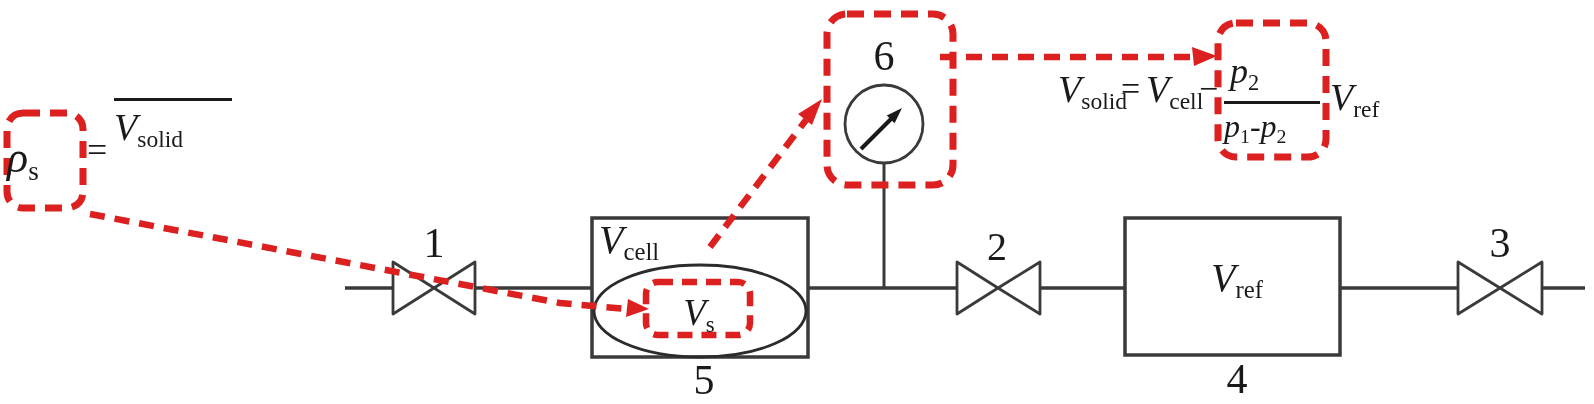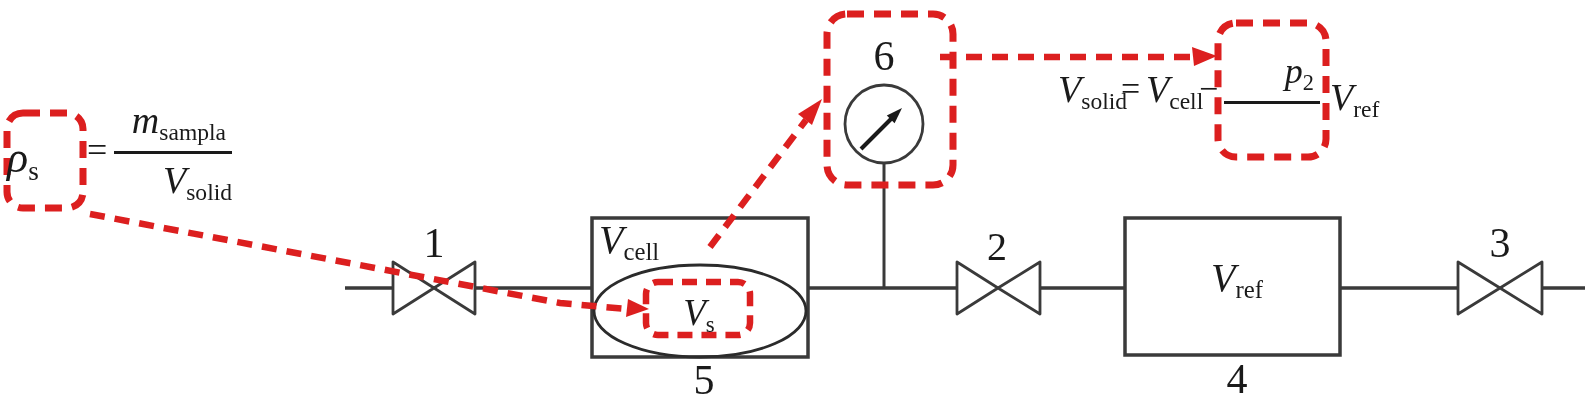--- a/index.html
+++ b/index.html
@@ -10,21 +10,21 @@
     font-family:"Liberation Serif","DejaVu Serif",serif;
     color:#1a1a1a;
     overflow:hidden;
   }
   .layer{position:absolute;left:0;top:0;}
   .t{position:absolute;white-space:nowrap;line-height:1;}
   .ctr{transform:translateX(-50%);}
   .var{font-style:italic;}
   .sub{font-size:0.62em;font-style:normal;vertical-align:-0.3em;letter-spacing:0;}
   .num-label{font-size:42px;}
-  .frac{position:absolute;text-align:right;}
+  .frac{position:absolute;text-align:left;}
   .frac .fnum{display:block;padding:0 6px 5px 6px;}
   .frac .fbar{display:block;height:3px;background:#1a1a1a;border:0;margin:0;}
   .frac .fden{display:block;padding-top:4px;}
   .flexbox{display:flex;align-items:center;}
 </style>
 </head>
 <body>
 
 <div class="canvas">
 
@@ -80,34 +80,34 @@
   </div>
   <div class="t ctr" style="left:1237px;top:258px;font-size:40px;">
     <span class="var">V</span><span class="sub">ref</span>
   </div>
 
   <div class="t flexbox" style="left:7px;top:113px;width:76px;height:95px;font-size:44px;">
     <span><span class="var">ρ</span><span class="sub">s</span></span>
   </div>
   <div class="t" style="left:87px;top:132px;font-size:36px;"><span>=</span></div>
   <div class="frac" style="left:114px;top:98px;min-width:118px;font-size:38px;">
-    <span class="fnum"><span class="var">m</span><span class="sub">sampla</span></span>
     <span class="fbar"></span>
     <span class="fden"><span class="var">V</span><span class="sub">solid</span></span>
   </div>
 
   <div class="t" style="left:1058px;top:70px;font-size:38px;">
     <span class="var">V</span><span class="sub">solid</span>
   </div>
   <div class="t" style="left:1121px;top:72px;font-size:34px;"><span>=</span></div>
   <div class="t" style="left:1146px;top:70px;font-size:38px;">
     <span class="var">V</span><span class="sub">cell</span>
   </div>
   <div class="t" style="left:1199px;top:72px;font-size:34px;"><span>−</span></div>
   <div class="frac" style="left:1224px;top:50px;width:96px;font-size:36px;">
     <span class="fnum"><span class="var">p</span><span class="sub">2</span></span>
     <span class="fbar"></span>
+    <span class="fden" style="font-size:32px;"><span class="var">p</span><span class="sub">1</span><span>-</span><span class="var">p</span><span class="sub">2</span></span>
   </div>
   <div class="t" style="left:1330px;top:78px;font-size:38px;">
     <span class="var">V</span><span class="sub">ref</span>
   </div>
 
 </div>
 
 </body></html>

